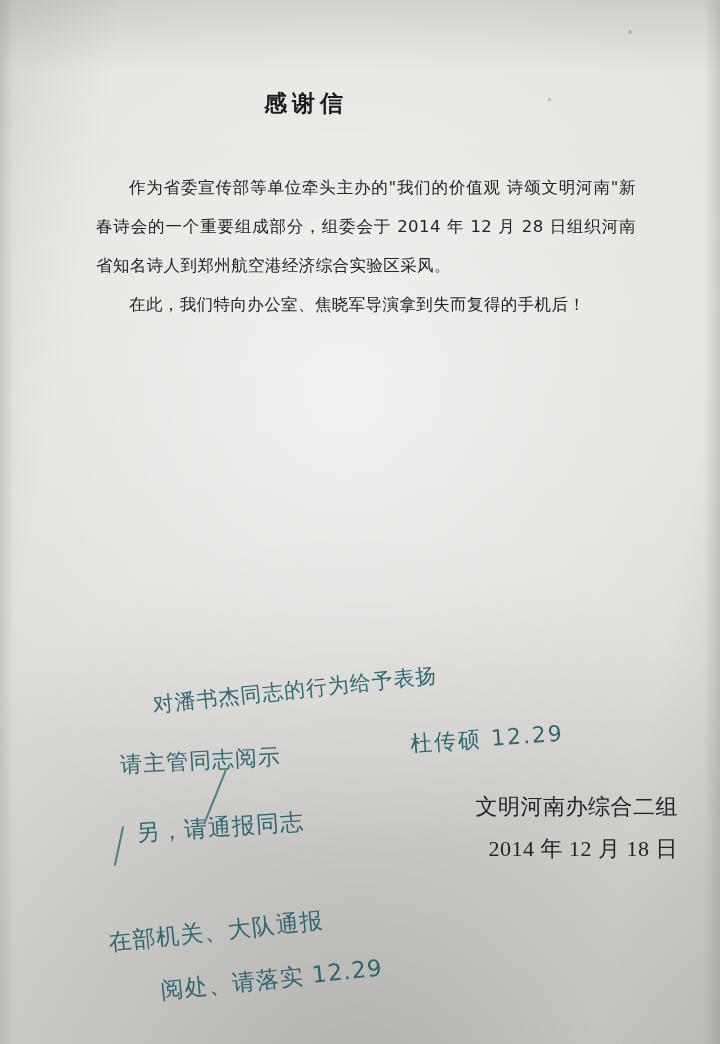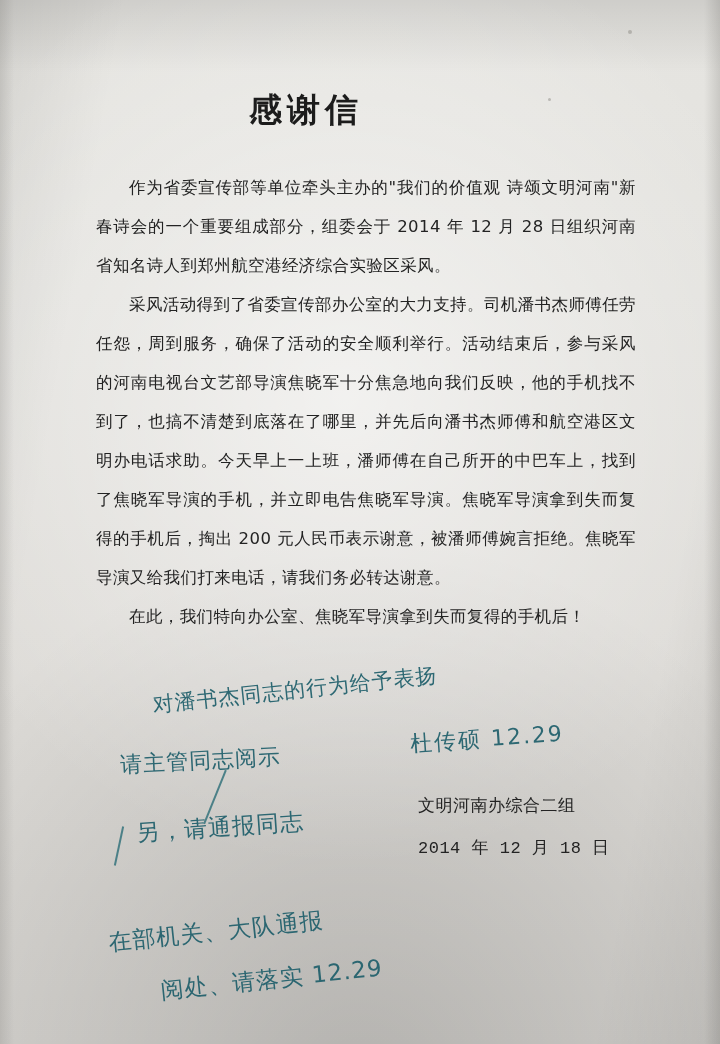--- a/index.html
+++ b/index.html
@@ -59,21 +59,21 @@
   }
 
   .doc-title {
     position: absolute;
     top: 88px;
     left: 0;
     width: 612px;
     text-align: center;
     font-family: "DejaVu Serif", "Liberation Serif", serif;
     font-weight: bold;
-    font-size: 33px;
+    font-size: 23px;
     letter-spacing: 5px;
     color: #1c1c1c;
   }
 
   .body-text {
     position: absolute;
     top: 168px;
     left: 96px;
     width: 540px;
     font-family: "DejaVu Sans", "Liberation Sans", sans-serif;
@@ -86,25 +86,26 @@
   .body-text p {
     margin: 0 0 0 0;
     text-indent: 2em;
   }
 
   .sign-block {
     position: absolute;
     left: 418px;
     top: 786px;
     width: 260px;
-    font-family: Liberation Mono, monospace;
-    font-size: 17px;
+    font-family: Liberation Serif, serif;
+    font-size: 22px;
     color: #232323;
     line-height: 42px;
     letter-spacing: 0.5px;
+    text-align: right;
   }
 
   
   .handwriting {
     position: absolute;
     inset: 0;
     pointer-events: none;
   }
   .hw-note {
     position: absolute;
@@ -164,21 +165,20 @@
   <div class="paper-edge-left"></div>
   <div class="paper-edge-right"></div>
 
   <div class="speck" style="left:628px; top:30px; width:4px; height:4px;"></div>
   <div class="speck" style="left:548px; top:98px; width:3px; height:3px;"></div>
 
   <div class="doc-title">感谢信</div>
 
   <div class="body-text">
     <p>作为省委宣传部等单位牵头主办的"我们的价值观  诗颂文明河南"新春诗会的一个重要组成部分，组委会于 2014 年 12 月 28 日组织河南省知名诗人到郑州航空港经济综合实验区采风。</p>
-    <p>采风活动得到了省委宣传部办公室的大力支持。司机潘书杰师傅任劳任怨，周到服务，确保了活动的安全顺利举行。活动结束后，参与采风的河南电视台文艺部导演焦晓军十分焦急地向我们反映，他的手机找不到了，也搞不清楚到底落在了哪里，并先后向潘书杰师傅和航空港区文明办电话求助。今天早上一上班，潘师傅在自己所开的中巴车上，找到了焦晓军导演的手机，并立即电告焦晓军导演。焦晓军导演拿到失而复得的手机后，掏出 200 元人民币表示谢意，被潘师傅婉言拒绝。焦晓军导演又给我们打来电话，请我们务必转达谢意。</p>
     <p>在此，我们特向办公室、焦晓军导演拿到失而复得的手机后！</p>
   </div>
 
   <div class="sign-block">
     <div>文明河南办综合二组</div>
     <div>2014 年 12 月 18 日</div>
   </div>
 
   <div class="handwriting">
     <div class="hw-note hw-1">对潘书杰同志的行为给予表扬</div>

